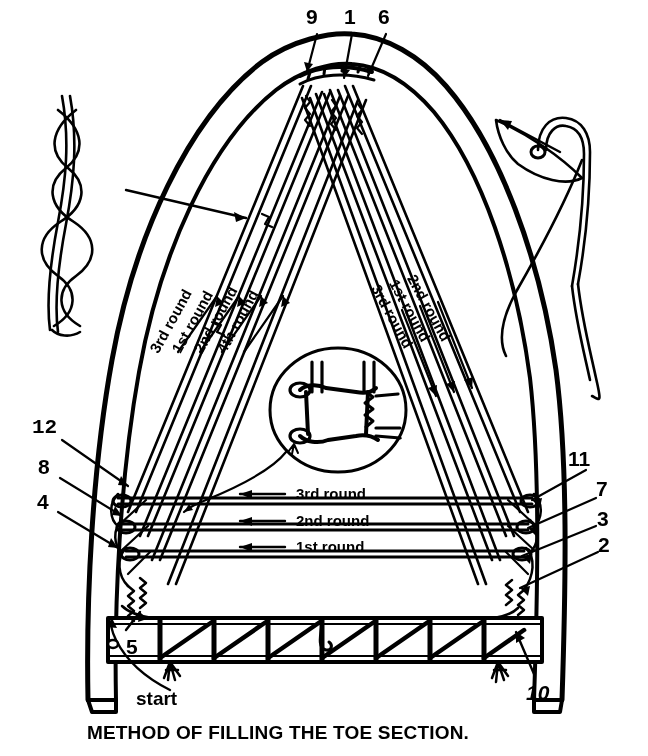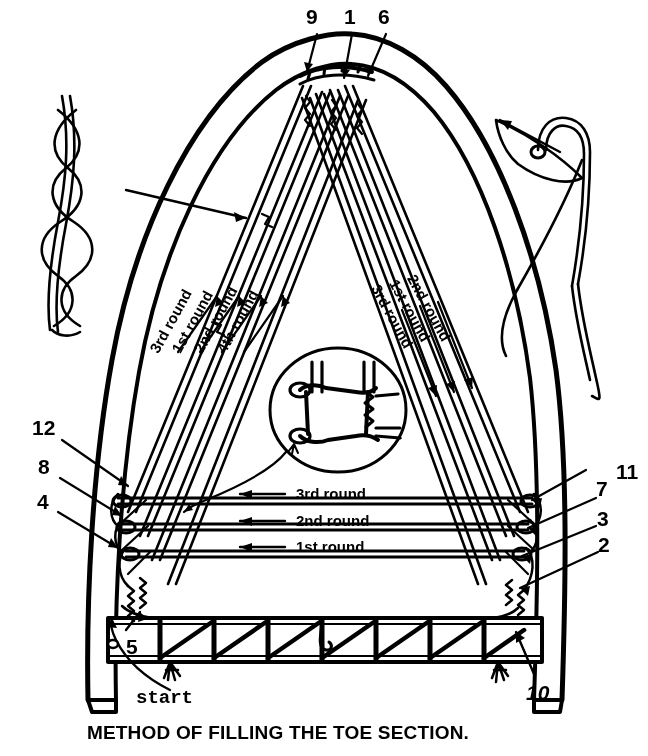--- a/index.html
+++ b/index.html
@@ -37,21 +37,21 @@
   
   .lbl {
     position: absolute;
     font-family: "Liberation Sans", sans-serif;
     font-weight: bold;
     color: #000000;
     line-height: 1;
     white-space: nowrap;
   }
   .lbl.num { font-size: 21px; }
-  .lbl.word { font-size: 19px; font-weight: bold; font-family: Liberation Mono, monospace; }
+  .lbl.word { font-size: 19px; font-weight: bold; }
   .lbl.round { font-size: 15px; font-weight: bold; }
 </style>
 </head>
 <body>
 
 <div id="page">
 
   <svg id="figure" viewBox="0 0 648 756">
     <defs>
       <clipPath id="pageclip">
@@ -339,25 +339,25 @@
         <path d="M472,388 l1,-11 l-9,3 z" fill="#000" stroke="none"></path>
       </g>
 
     </g>
   </svg>
 
   <div class="lbl num" style="left:306px; top:6px;">9</div>
   <div class="lbl num" style="left:344px; top:6px;">1</div>
   <div class="lbl num" style="left:378px; top:6px;">6</div>
 
-  <div class="lbl num" style="left:32px;  top:417px;">12</div>
+  <div class="lbl num" style="left:32px;  top:417px;font-family:Liberation Mono, monospace;">12</div>
   <div class="lbl num" style="left:38px;  top:456px;">8</div>
   <div class="lbl num" style="left:37px;  top:491px;">4</div>
 
-  <div class="lbl num" style="left:616px; top:448px;margin-top:13px;">11</div>
+  <div class="lbl num" style="left:568px; top:448px;">11</div>
   <div class="lbl num" style="left:596px; top:478px;">7</div>
   <div class="lbl num" style="left:597px; top:508px;">3</div>
   <div class="lbl num" style="left:598px; top:534px;">2</div>
 
   <div class="lbl num" style="left:126px; top:636px;">5</div>
   <div class="lbl num" style="left:526px; top:682px;font-style:italic;">10</div>
 
   <div class="lbl word" style="left:136px; top:689px;">start</div>
 
   <div class="lbl round" style="left:296px; top:486px;">3rd round</div>

